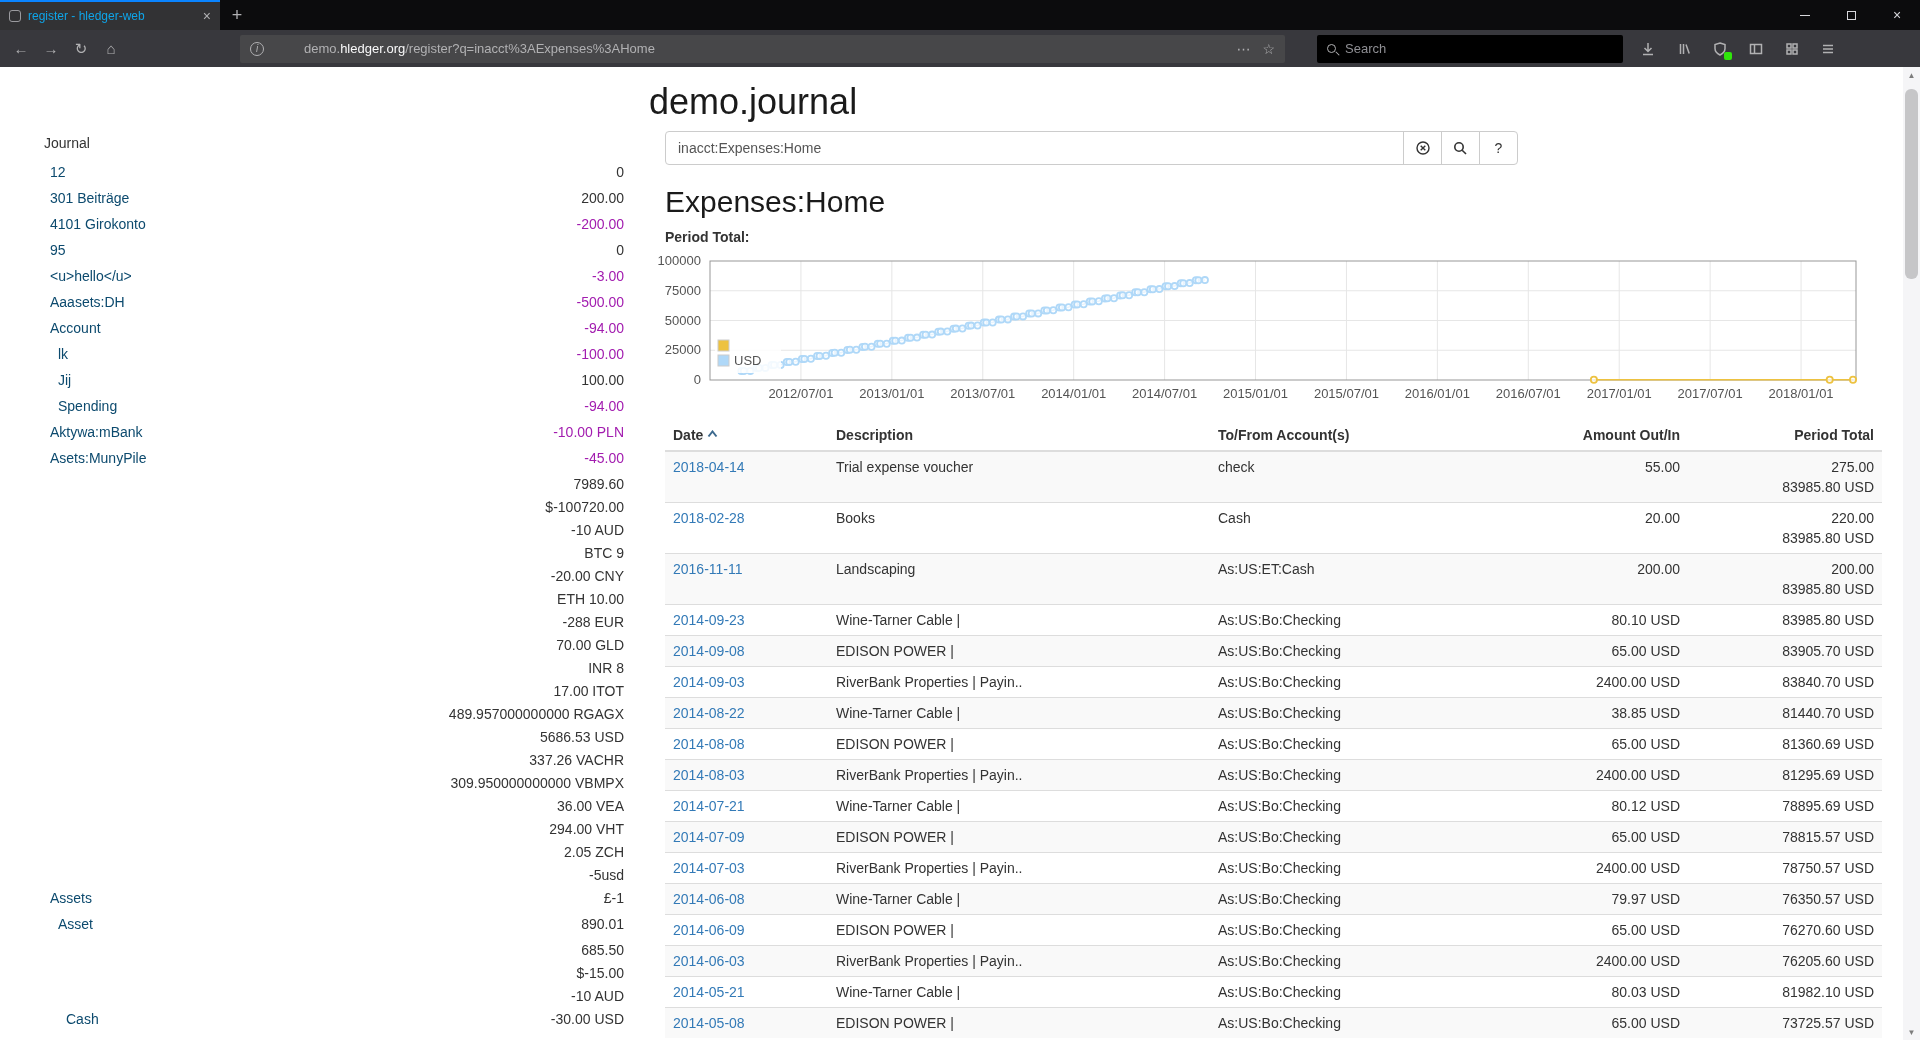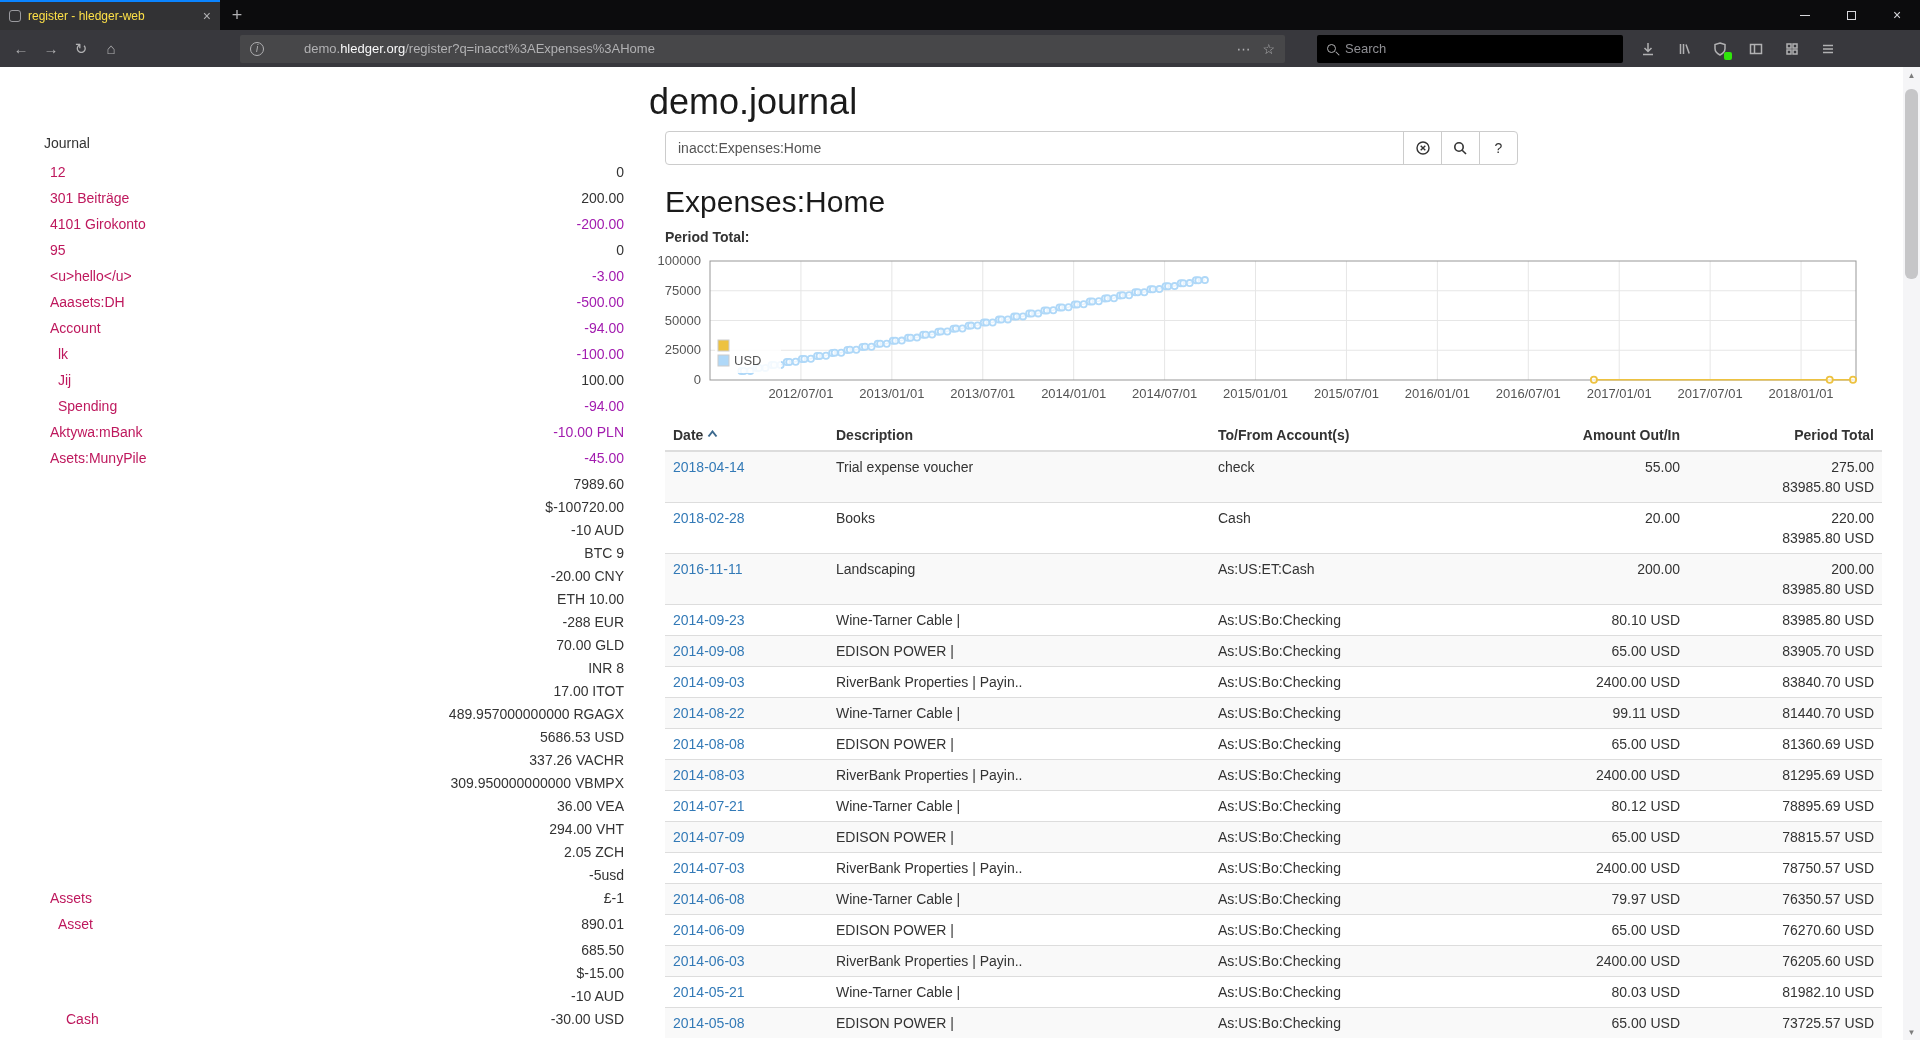--- a/index.html
+++ b/index.html
@@ -7,21 +7,21 @@
   body {
     width:1920px; height:1040px; overflow:hidden; position:relative;
     font-family:"Liberation Sans", sans-serif; background:#fff;
   }
 
   
   .titlebar { height:30px; background:#0c0c0d; display:flex; align-items:stretch; }
   .tab { width:220px; background:#323234; border-top:2px solid #0a84ff;
          display:flex; align-items:center; gap:7px; padding:0 9px; }
   .tab-favicon { width:12px; height:12px; border:1.5px solid #9a9a9e; border-radius:3px; flex:0 0 auto; }
-  .tab-title { flex:1; color:#fde047; font-size:12px; white-space:nowrap; overflow:hidden; }
+  .tab-title { flex:1; color:#0ea5e9; font-size:12px; white-space:nowrap; overflow:hidden; }
   .tab-close { color:#b1b1b3; font-size:14px; line-height:1; }
   .newtab { width:34px; display:flex; align-items:center; justify-content:center;
             color:#b1b1b3; font-size:18px; }
   .win-controls { margin-left:auto; display:flex; }
   .win-btn { width:46px; display:flex; align-items:center; justify-content:center; color:#d7d7db; font-size:14px; }
   .glyph-min { width:10px; border-top:1px solid #d7d7db; display:block; }
   .glyph-max { width:9px; height:9px; border:1px solid #d7d7db; display:block; }
 
   .navbar { height:37px; background:#38383d; display:flex; align-items:center; padding:0 6px; }
   .nav-btn { width:30px; height:28px; display:flex; align-items:center; justify-content:center;
@@ -47,21 +47,21 @@
 
   
   .page { position:absolute; top:67px; left:0; width:1920px; height:973px; background:#fff;
           overflow:hidden; color:#333; font-size:14px; }
 
   .sidebar { position:absolute; left:44px; top:0; width:580px; }
   .journal-link { display:block; margin-top:66px; line-height:20px; color:#333;
                   text-decoration:none; font-size:14px; }
   .side-rows { margin-top:6px; }
   .side-row { display:flex; align-items:flex-end; padding:1.5px 0; }
-  .acct-name { flex:1; line-height:23px; color:#be185d; text-decoration:none; white-space:nowrap; }
+  .acct-name { flex:1; line-height:23px; color:#0c4a6e; text-decoration:none; white-space:nowrap; }
   .ind-1 { padding-left:6px; } .ind-2 { padding-left:14px; } .ind-3 { padding-left:22px; }
   .bal { text-align:right; }
   .bal div { line-height:23px; white-space:nowrap; }
   .neg { color:#a21caf; }
 
   .main { position:absolute; left:649px; top:0; width:1233px; }
   .page-title { font-size:36px; font-weight:400; color:#1a1a1a; margin:15px 0 9px 0; line-height:40px; }
   .inner { margin-left:16px; }
   .searchform { display:flex; height:34px;margin-top:8px; }
   .query-input { width:739px; height:34px; border:1px solid #ccc; border-radius:4px 0 0 4px;
@@ -540,21 +540,21 @@
     <td>As:US:Bo:Checking</td>
     <td class="num">2400.00 USD</td>
     <td class="num">
                 <div>83840.70 USD</div>
               </td>
   </tr>
             <tr>
     <td><a class="datelink" href="#">2014-08-22</a></td>
     <td>Wine-Tarner Cable |</td>
     <td>As:US:Bo:Checking</td>
-    <td class="num">99.11 USD</td>
+    <td class="num">38.85 USD</td>
     <td class="num">
                 <div>81440.70 USD</div>
               </td>
   </tr>
             <tr>
     <td><a class="datelink" href="#">2014-08-08</a></td>
     <td>EDISON POWER |</td>
     <td>As:US:Bo:Checking</td>
     <td class="num">65.00 USD</td>
     <td class="num">

